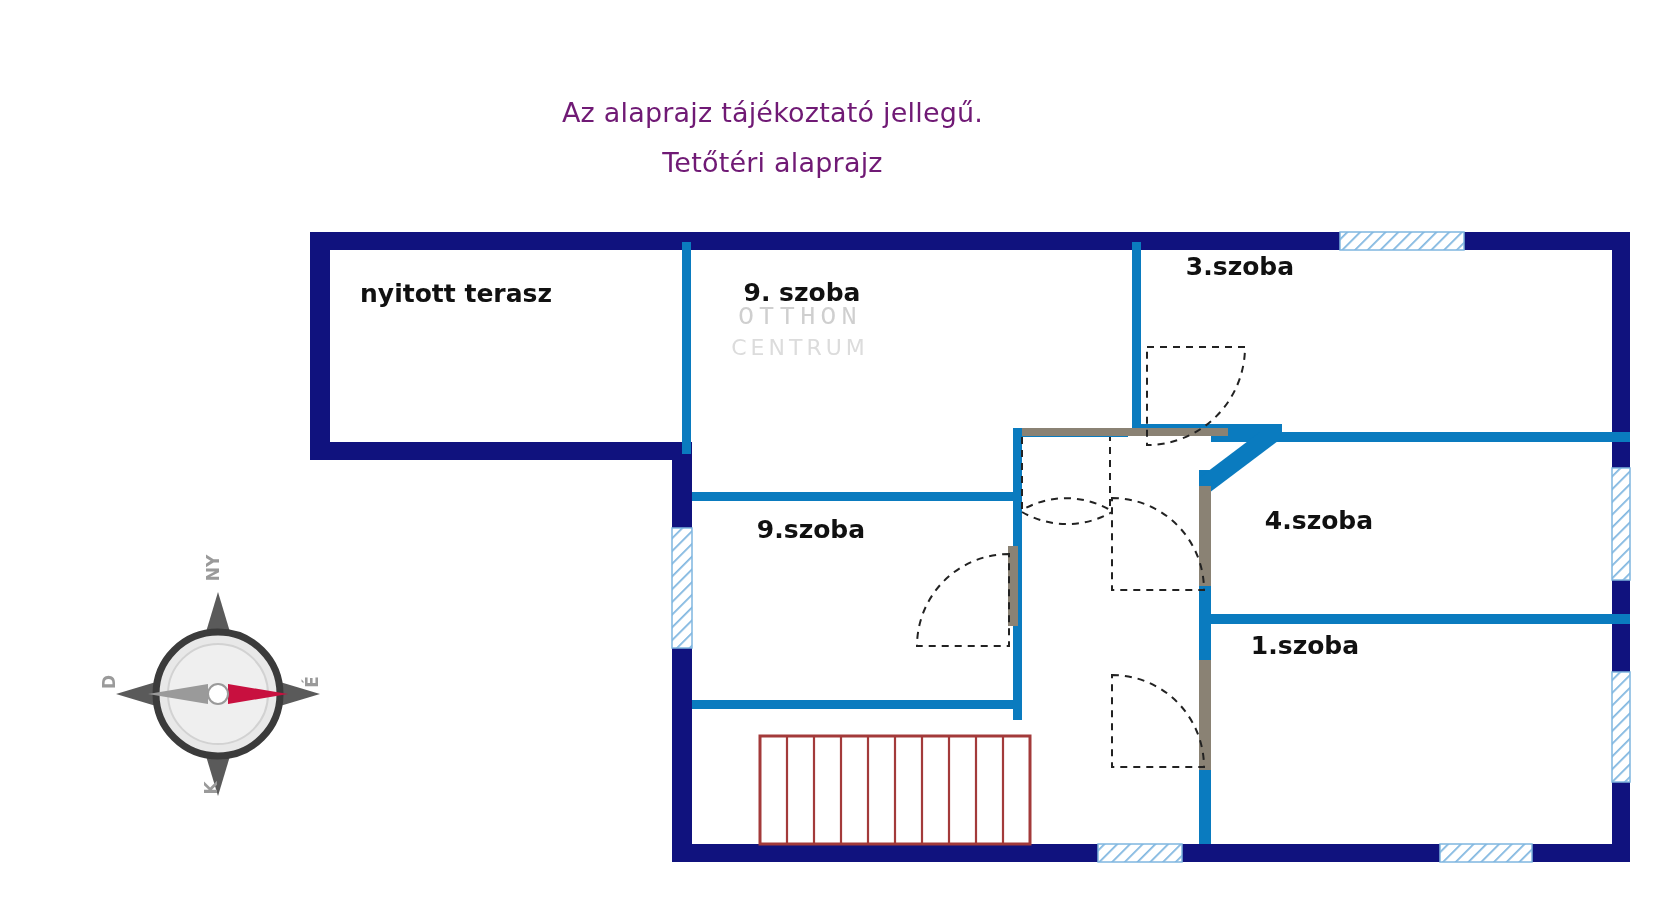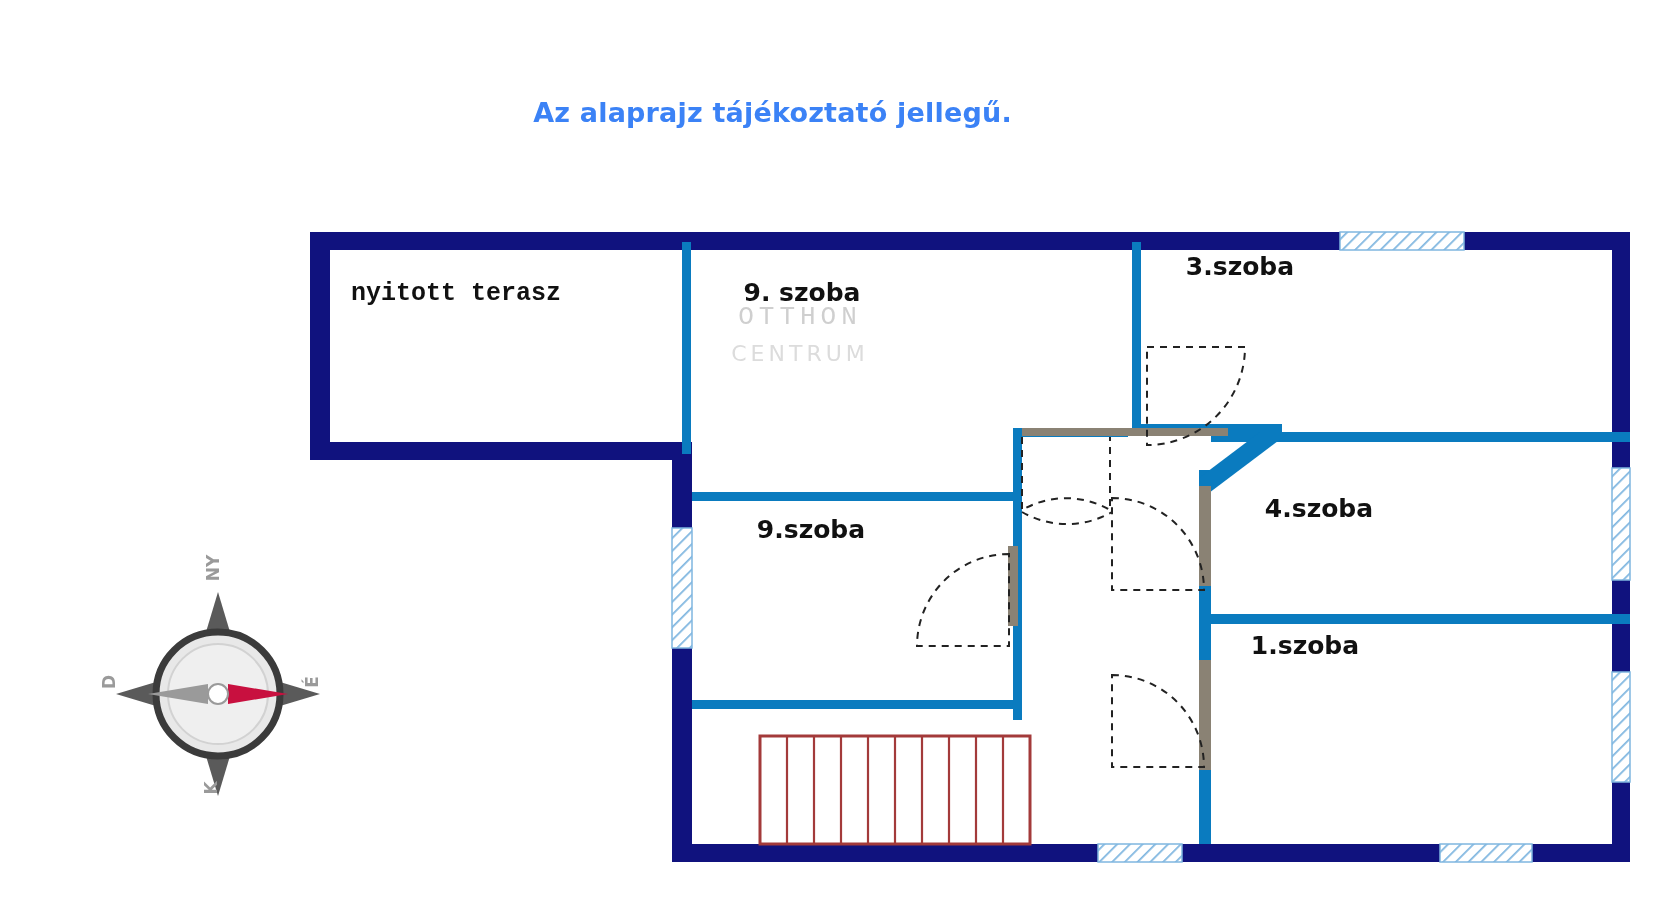--- a/index.html
+++ b/index.html
@@ -20,22 +20,22 @@
   .title-block {
     position: absolute;
     left: 0;
     top: 88px;
     width: 1545px;
     text-align: center;
     pointer-events: none;
   }
   .title-line {
     font-size: 27px;
-    font-weight: bold;
-    color: #3b82f6;
+    font-weight: normal;
+    color: #701a75;
     letter-spacing: 0.2px;
     line-height: 50px;
   }
 
   
   #plan {
     position: absolute;
     left: 0;
     top: 0;
   }
@@ -75,21 +75,20 @@
     letter-spacing: 5px;
     color: #cfcfcf;
     line-height: 34px;
     font-family: Liberation Mono, monospace;
   }
   .wm-sub {
     font-size: 22px;
     letter-spacing: 4px;
     color: #dcdcdc;
     line-height: 28px;
-    margin-top: 6px;
   }
 
   
   .compass {
     position: absolute;
     left: 100px;
     top: 550px;
     width: 240px;
     height: 280px;
   }
@@ -102,20 +101,21 @@
   .c-n { left: 100px; top: 8px; transform: rotate(-90deg); }
   .c-e { left: 206px; top: 122px; transform: rotate(-90deg); }
   .c-s { left: 104px; top: 228px; transform: rotate(-90deg); }
   .c-w { left: 2px; top: 122px; transform: rotate(-90deg); }
 </style>
 </head>
 <body>
 
 <div class="title-block">
   <div class="title-line">Az alaprajz tájékoztató jellegű.</div>
+  <div class="title-line">Tetőtéri alaprajz</div>
 </div>
 
 <svg id="plan" width="1680" height="920" viewBox="0 0 1680 920">
 
   <g fill="#10127e">
 
     <rect x="310" y="232" width="1320" height="18"></rect>
 
     <rect x="310" y="232" width="20" height="228"></rect>
 
@@ -206,25 +206,25 @@
       <line x1="1003" y1="736" x2="1003" y2="844"></line>
     </g>
   </g>
 </svg>
 
 <div class="watermark">
   <div class="wm-name">OTTHON</div>
   <div class="wm-sub">CENTRUM</div>
 </div>
 
-<div class="room-label" style="left:456px; top:293px;font-family:Liberation Mono, monospace;">nyitott terasz</div>
+<div class="room-label" style="left:456px; top:293px;">nyitott terasz</div>
 <div class="room-label" style="left:802px; top:292px;">9. szoba</div>
 <div class="room-label" style="left:1240px; top:266px;">3.szoba</div>
 <div class="room-label" style="left:811px; top:529px;">9.szoba</div>
-<div class="room-label" style="left:1319px; top:508px;">4.szoba</div>
+<div class="room-label" style="left:1319px; top:520px;">4.szoba</div>
 <div class="room-label" style="left:1305px; top:645px;">1.szoba</div>
 
 <div class="compass">
   <svg width="240" height="280" viewBox="0 0 240 280">
 
     <g fill="#5a5a5a">
       <polygon points="118,42 130,82 106,82"></polygon>
       <polygon points="118,246 130,206 106,206"></polygon>
       <polygon points="16,144 56,132 56,156"></polygon>
       <polygon points="220,144 180,132 180,156"></polygon>

